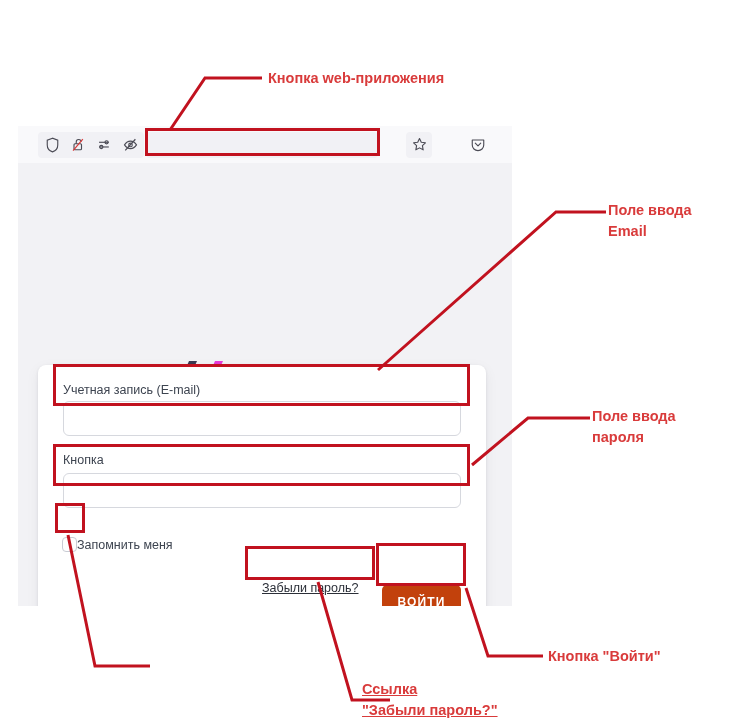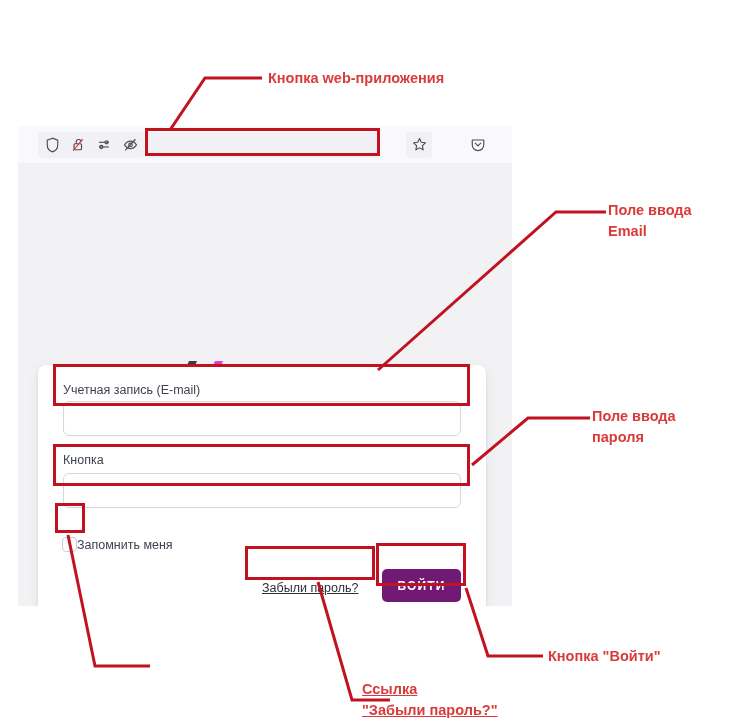--- a/index.html
+++ b/index.html
@@ -112,23 +112,23 @@
   #remember-label{font-size:12.5px;color:#3d4450;}
 
   
   #forgot-link{
     position:absolute;left:224px;top:216px;
     font-size:12.5px;color:#2b2f38;
     text-decoration:underline;
     cursor:pointer;
   }
   #login-button{
-    position:absolute;left:344px;top:204px;
+    position:absolute;left:344px;top:220px;
     width:79px;height:33px;
-    background:#701a75;
+    background:#c2410c;
     color:#ffffff;
     border:none;border-radius:5px;
     font-size:12px;font-weight:bold;letter-spacing:1.1px;
     cursor:pointer;
     font-family:"Liberation Sans","DejaVu Sans",sans-serif;
     text-align:center;
   }
 
   
   #annots{position:absolute;left:0;top:0;width:731px;height:727px;pointer-events:none;}

